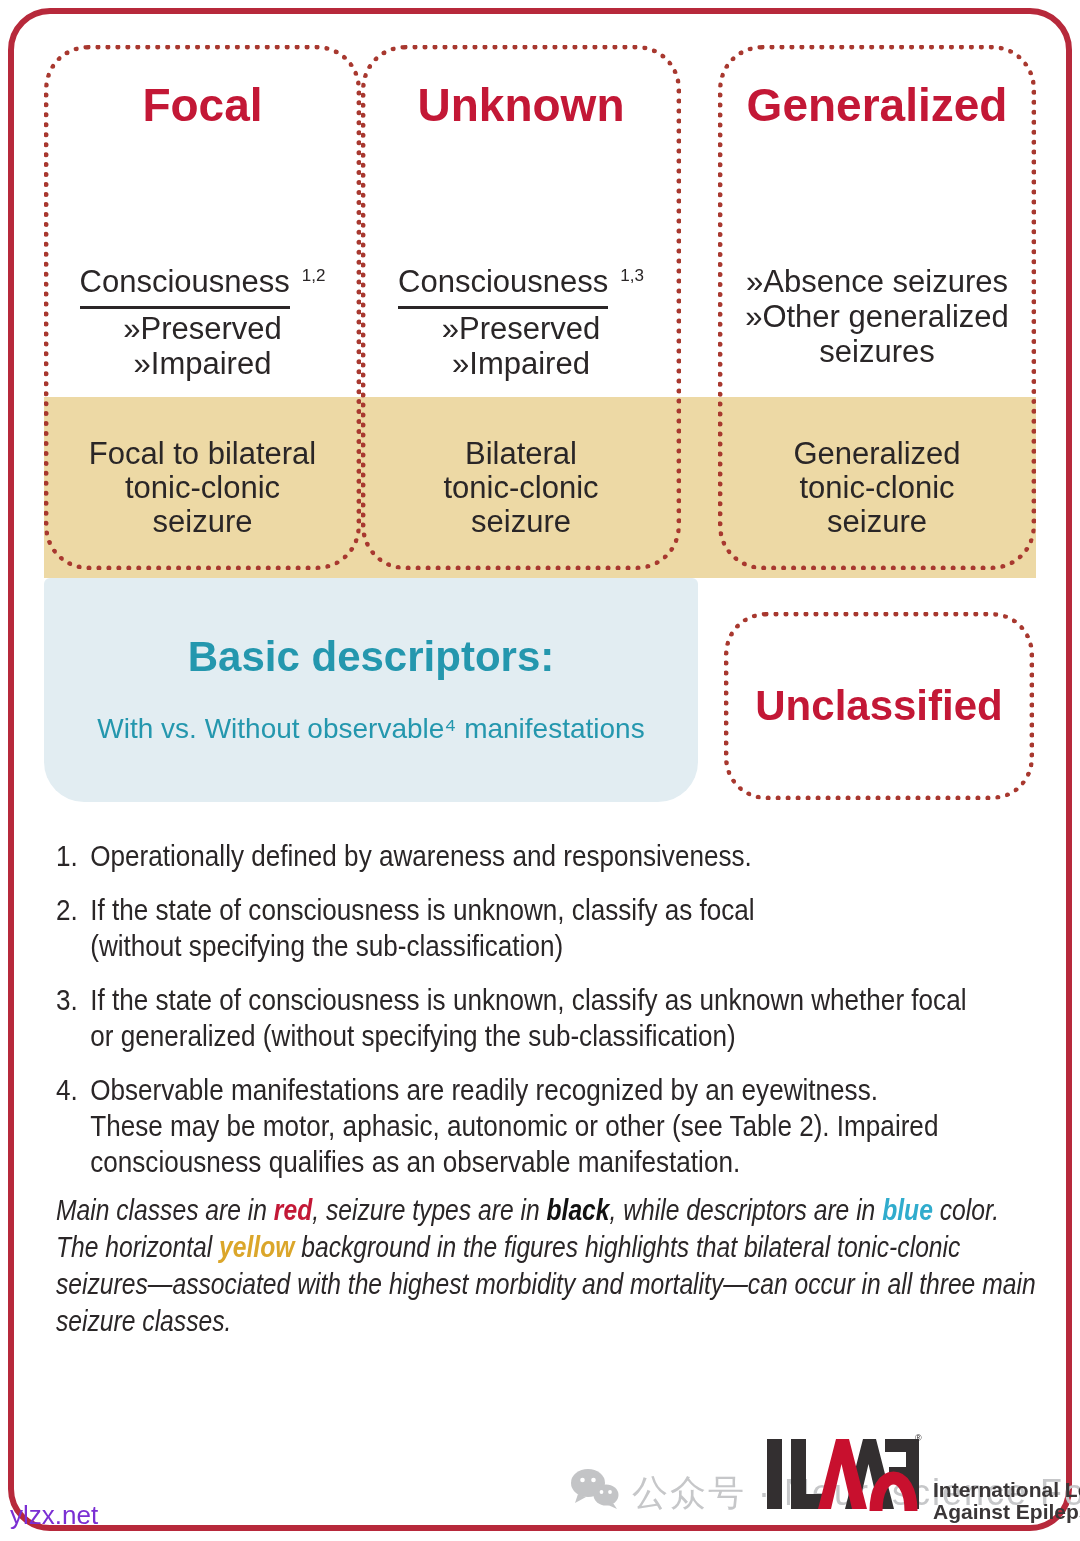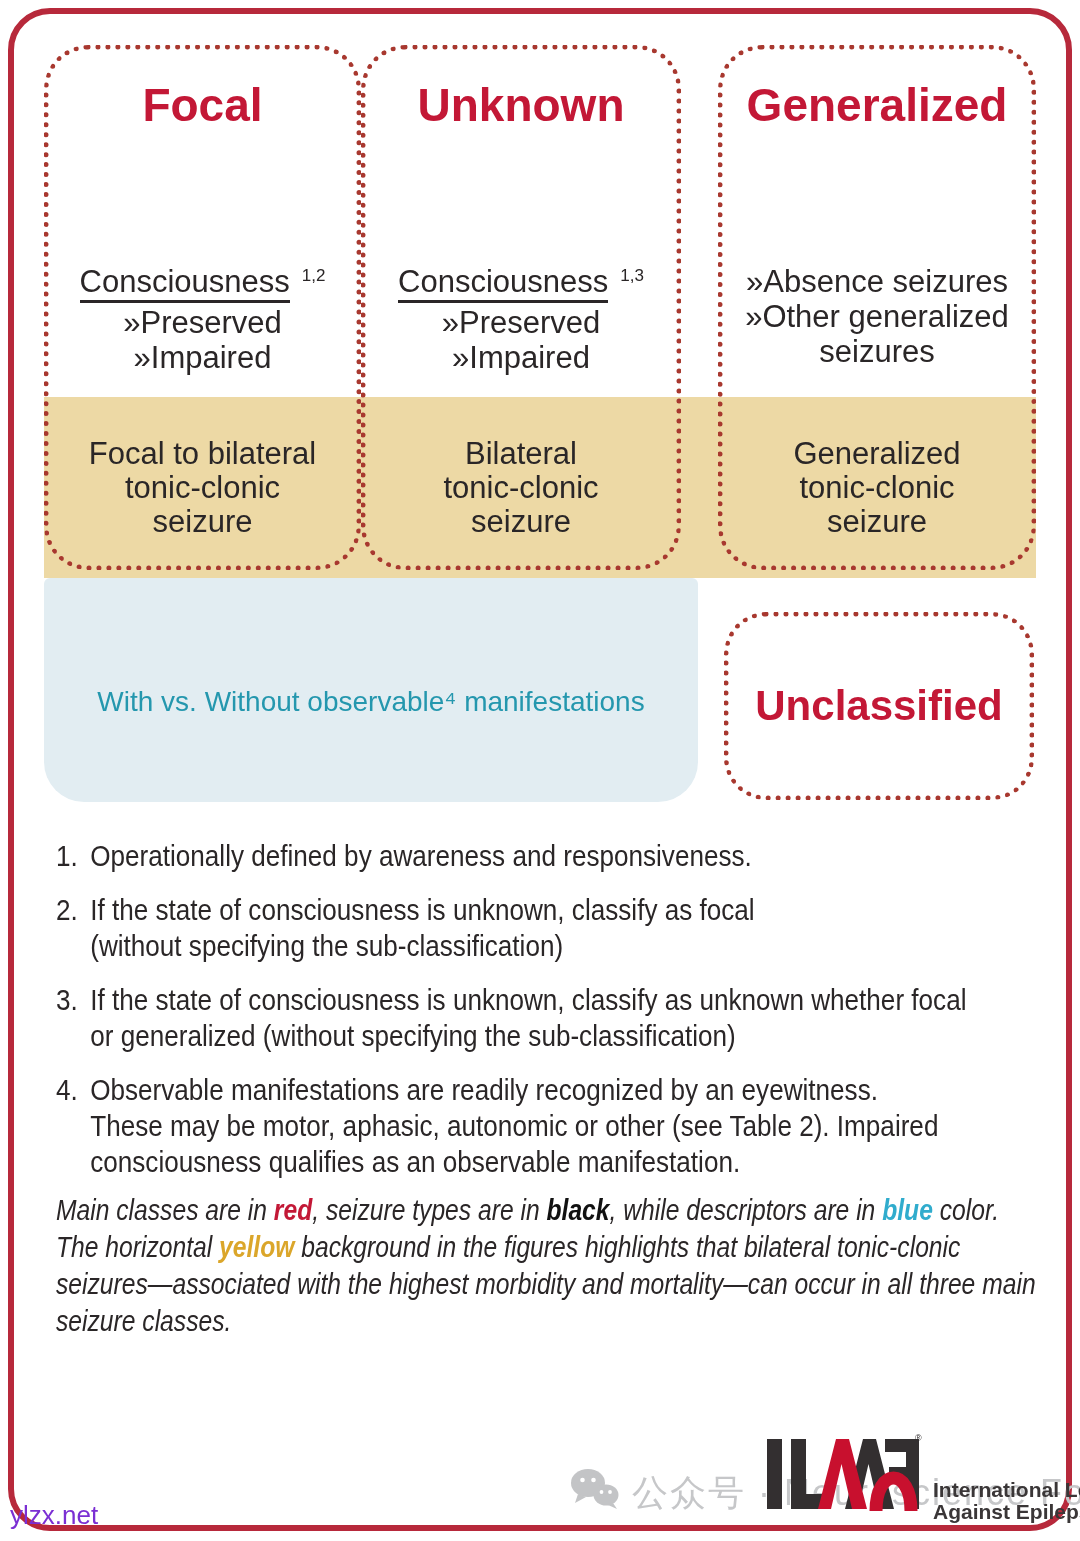--- a/index.html
+++ b/index.html
@@ -39,21 +39,21 @@
   .class-box{
     position:absolute;top:45px;height:525px;border:5px dotted var(--dotred);
     border-radius:44px;z-index:2;text-align:center;background:transparent;
   }
   .col-focal{left:44px;width:317px;}
   .col-unknown{left:361px;width:320px;}
   .col-generalized{left:718px;width:318px;}
   .class-title{margin-top:32px;font-size:46px;font-weight:bold;color:var(--red);line-height:1.02;}
   .class-subtitle{font-size:33px;color:var(--red);line-height:39px;white-space:pre-line;margin-top:4px;}
   .consciousness{position:absolute;top:208px;left:0;right:0;font-size:31px;line-height:35px;color:var(--ink);}
-  .consciousness .c-label{display:inline-block;border-bottom:3px solid var(--ink);padding-bottom:1px;}
+  .consciousness .c-label{display:inline-block;border-bottom:3px solid var(--ink);padding-bottom:7px;}
   .consciousness sup{font-size:0.55em;vertical-align:super;margin-left:12px;}
   .c-options{white-space:pre-line;margin-top:2px;}
   .seizure-list{position:absolute;top:214px;left:0;right:0;font-size:31px;line-height:35px;color:var(--ink);white-space:pre-line;}
   .band-cell{position:absolute;left:0;right:0;top:348px;height:180px;display:flex;align-items:center;justify-content:center;}
   .band-label{font-size:31px;line-height:34px;color:var(--ink);white-space:pre-line;}
   
   .unclassified-box{
     position:absolute;left:724px;top:612px;width:310px;height:188px;
     border:5px dotted var(--dotred);border-radius:42px;z-index:2;
     display:flex;align-items:center;justify-content:center;
@@ -89,20 +89,21 @@
   .site-link{position:absolute;left:10px;top:1500px;z-index:5;font-size:26px;color:var(--link-purple);}
 </style>
 </head>
 <body>
 
 <div class="page-border"></div>
 
 <div class="yellow-band"></div>
 
 <div class="blue-box">
+  <div class="bd-title">Basic descriptors:</div>
   <div class="bd-sub">With vs. Without observable⁴ manifestations</div>
 </div>
 
 <div class="class-box col-focal">
   <div class="class-title">Focal</div>
   <div class="consciousness">
     <div><span class="c-label">Consciousness</span><sup>1,2</sup></div>
     <div class="c-options">»Preserved
 »Impaired</div>
   </div>

